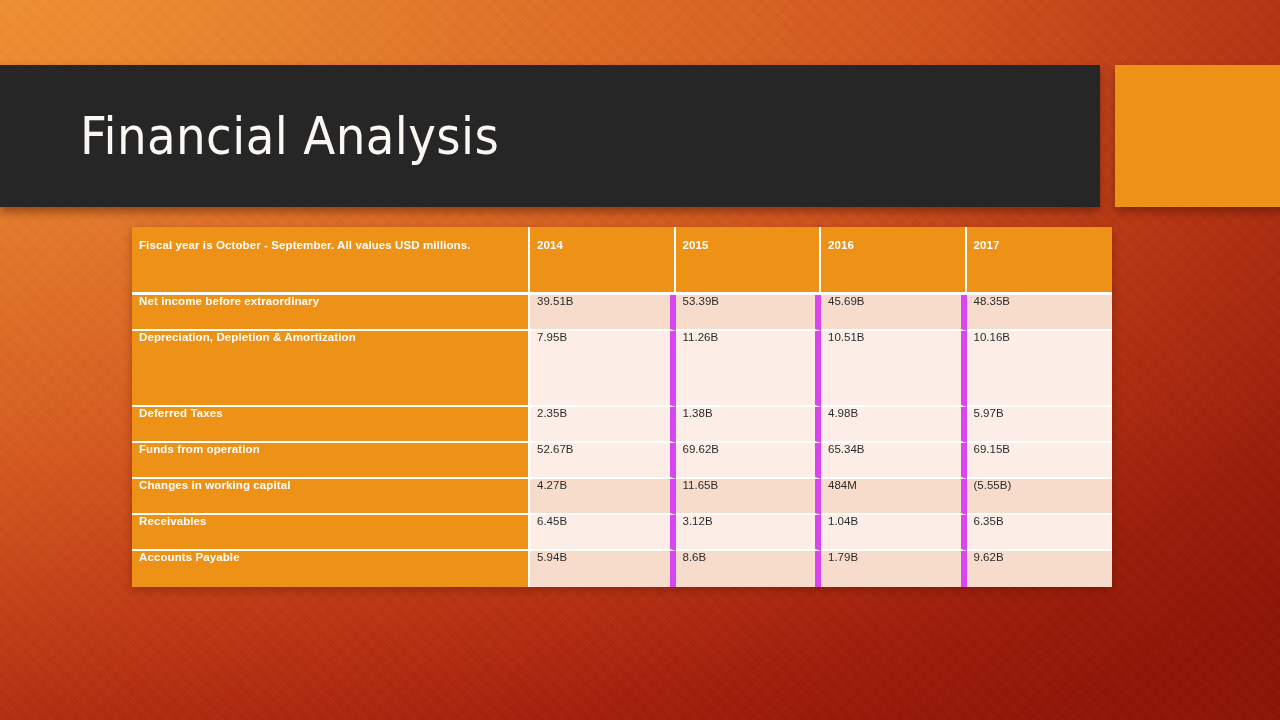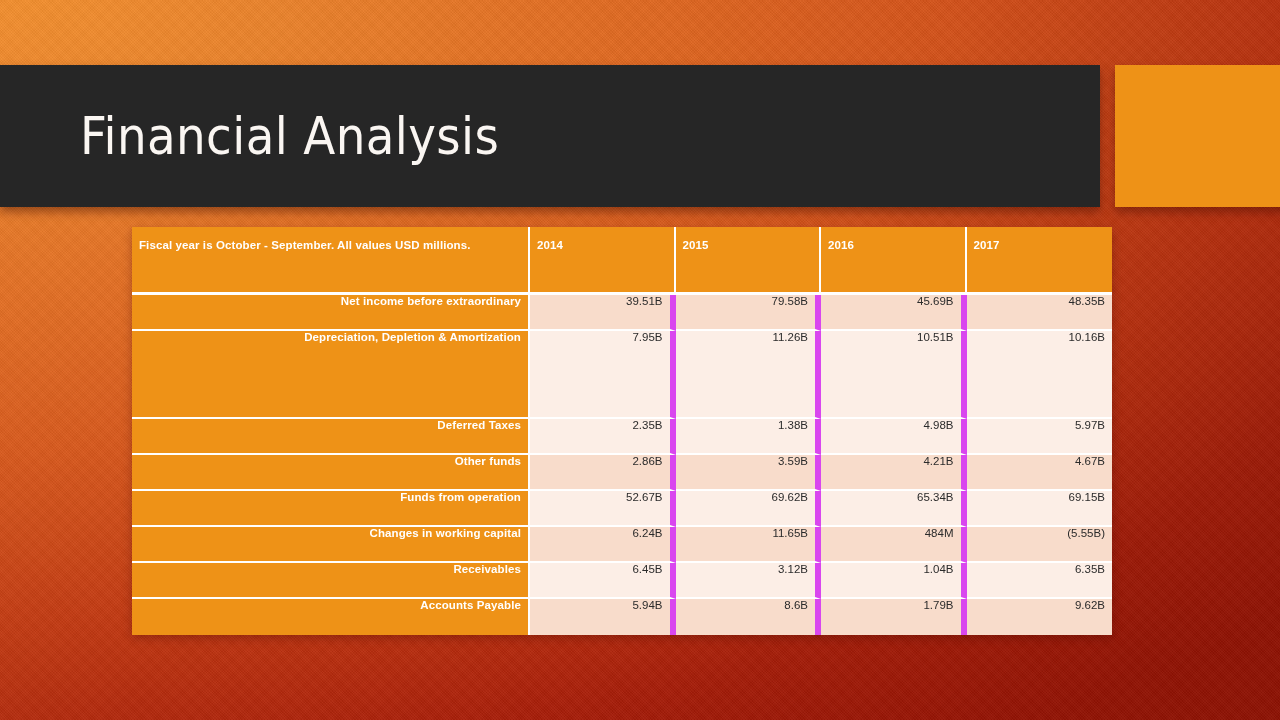--- a/index.html
+++ b/index.html
@@ -96,21 +96,20 @@
     background: #FFFFFF;
   }
   table.fin col.c-label { width: 398px; }
   table.fin col.c-year  { width: 145.5px; }
 
   table.fin th, table.fin td {
     padding: 0 7px;
     vertical-align: top;
     font-size: 11.5px;
     box-sizing: border-box;
-    text-align: right;
   }
 
   
   tr.head th {
     background: #EE9217;
     color: #FFFFFF;
     font-weight: bold;
     text-align: left;
     height: 68px;
     padding-top: 12px;
@@ -138,21 +137,21 @@
     padding-top: 9px;
     border-right: 6px solid #d946ef;
     border-bottom: 2px solid #FFFFFF;
   }
   td.val:last-child { border-right: none; }
 
   tr.band-a td.val { background: #F8DCCB; }
   tr.band-b td.val { background: #FCEEE6; }
 
   tr.h-sm td { height: 36px; }
-  tr.h-lg td { height: 88px; }
+  tr.h-lg td { height: 76px; }
 
   tr:last-child td { border-bottom: none; }
 </style>
 </head>
 <body>
 
 <div class="slide">
 
   <div class="bg-base"></div>
   <div class="bg-texture"></div>
@@ -179,55 +178,48 @@
           <th>2014</th>
           <th>2015</th>
           <th>2016</th>
           <th>2017</th>
         </tr>
       </thead>
       <tbody>
         <tr class="band-a h-sm">
           <td class="rowlabel">Net income before extraordinary</td>
           <td class="val">39.51B</td>
-          <td class="val">79.58B</td>
+          <td class="val">53.39B</td>
           <td class="val">45.69B</td>
           <td class="val">48.35B</td>
         </tr>
         <tr class="band-b h-lg">
           <td class="rowlabel">Depreciation, Depletion &amp; Amortization</td>
           <td class="val">7.95B</td>
           <td class="val">11.26B</td>
           <td class="val">10.51B</td>
           <td class="val">10.16B</td>
         </tr>
         <tr class="band-b h-sm">
           <td class="rowlabel">Deferred Taxes</td>
           <td class="val">2.35B</td>
           <td class="val">1.38B</td>
           <td class="val">4.98B</td>
           <td class="val">5.97B</td>
         </tr>
-        <tr class="band-a h-sm">
-          <td class="rowlabel">Other funds</td>
-          <td class="val">2.86B</td>
-          <td class="val">3.59B</td>
-          <td class="val">4.21B</td>
-          <td class="val">4.67B</td>
-        </tr>
         <tr class="band-b h-sm">
           <td class="rowlabel">Funds from operation</td>
           <td class="val">52.67B</td>
           <td class="val">69.62B</td>
           <td class="val">65.34B</td>
           <td class="val">69.15B</td>
         </tr>
         <tr class="band-a h-sm">
           <td class="rowlabel">Changes in working capital</td>
-          <td class="val">6.24B</td>
+          <td class="val">4.27B</td>
           <td class="val">11.65B</td>
           <td class="val">484M</td>
           <td class="val">(5.55B)</td>
         </tr>
         <tr class="band-b h-sm">
           <td class="rowlabel">Receivables</td>
           <td class="val">6.45B</td>
           <td class="val">3.12B</td>
           <td class="val">1.04B</td>
           <td class="val">6.35B</td>

